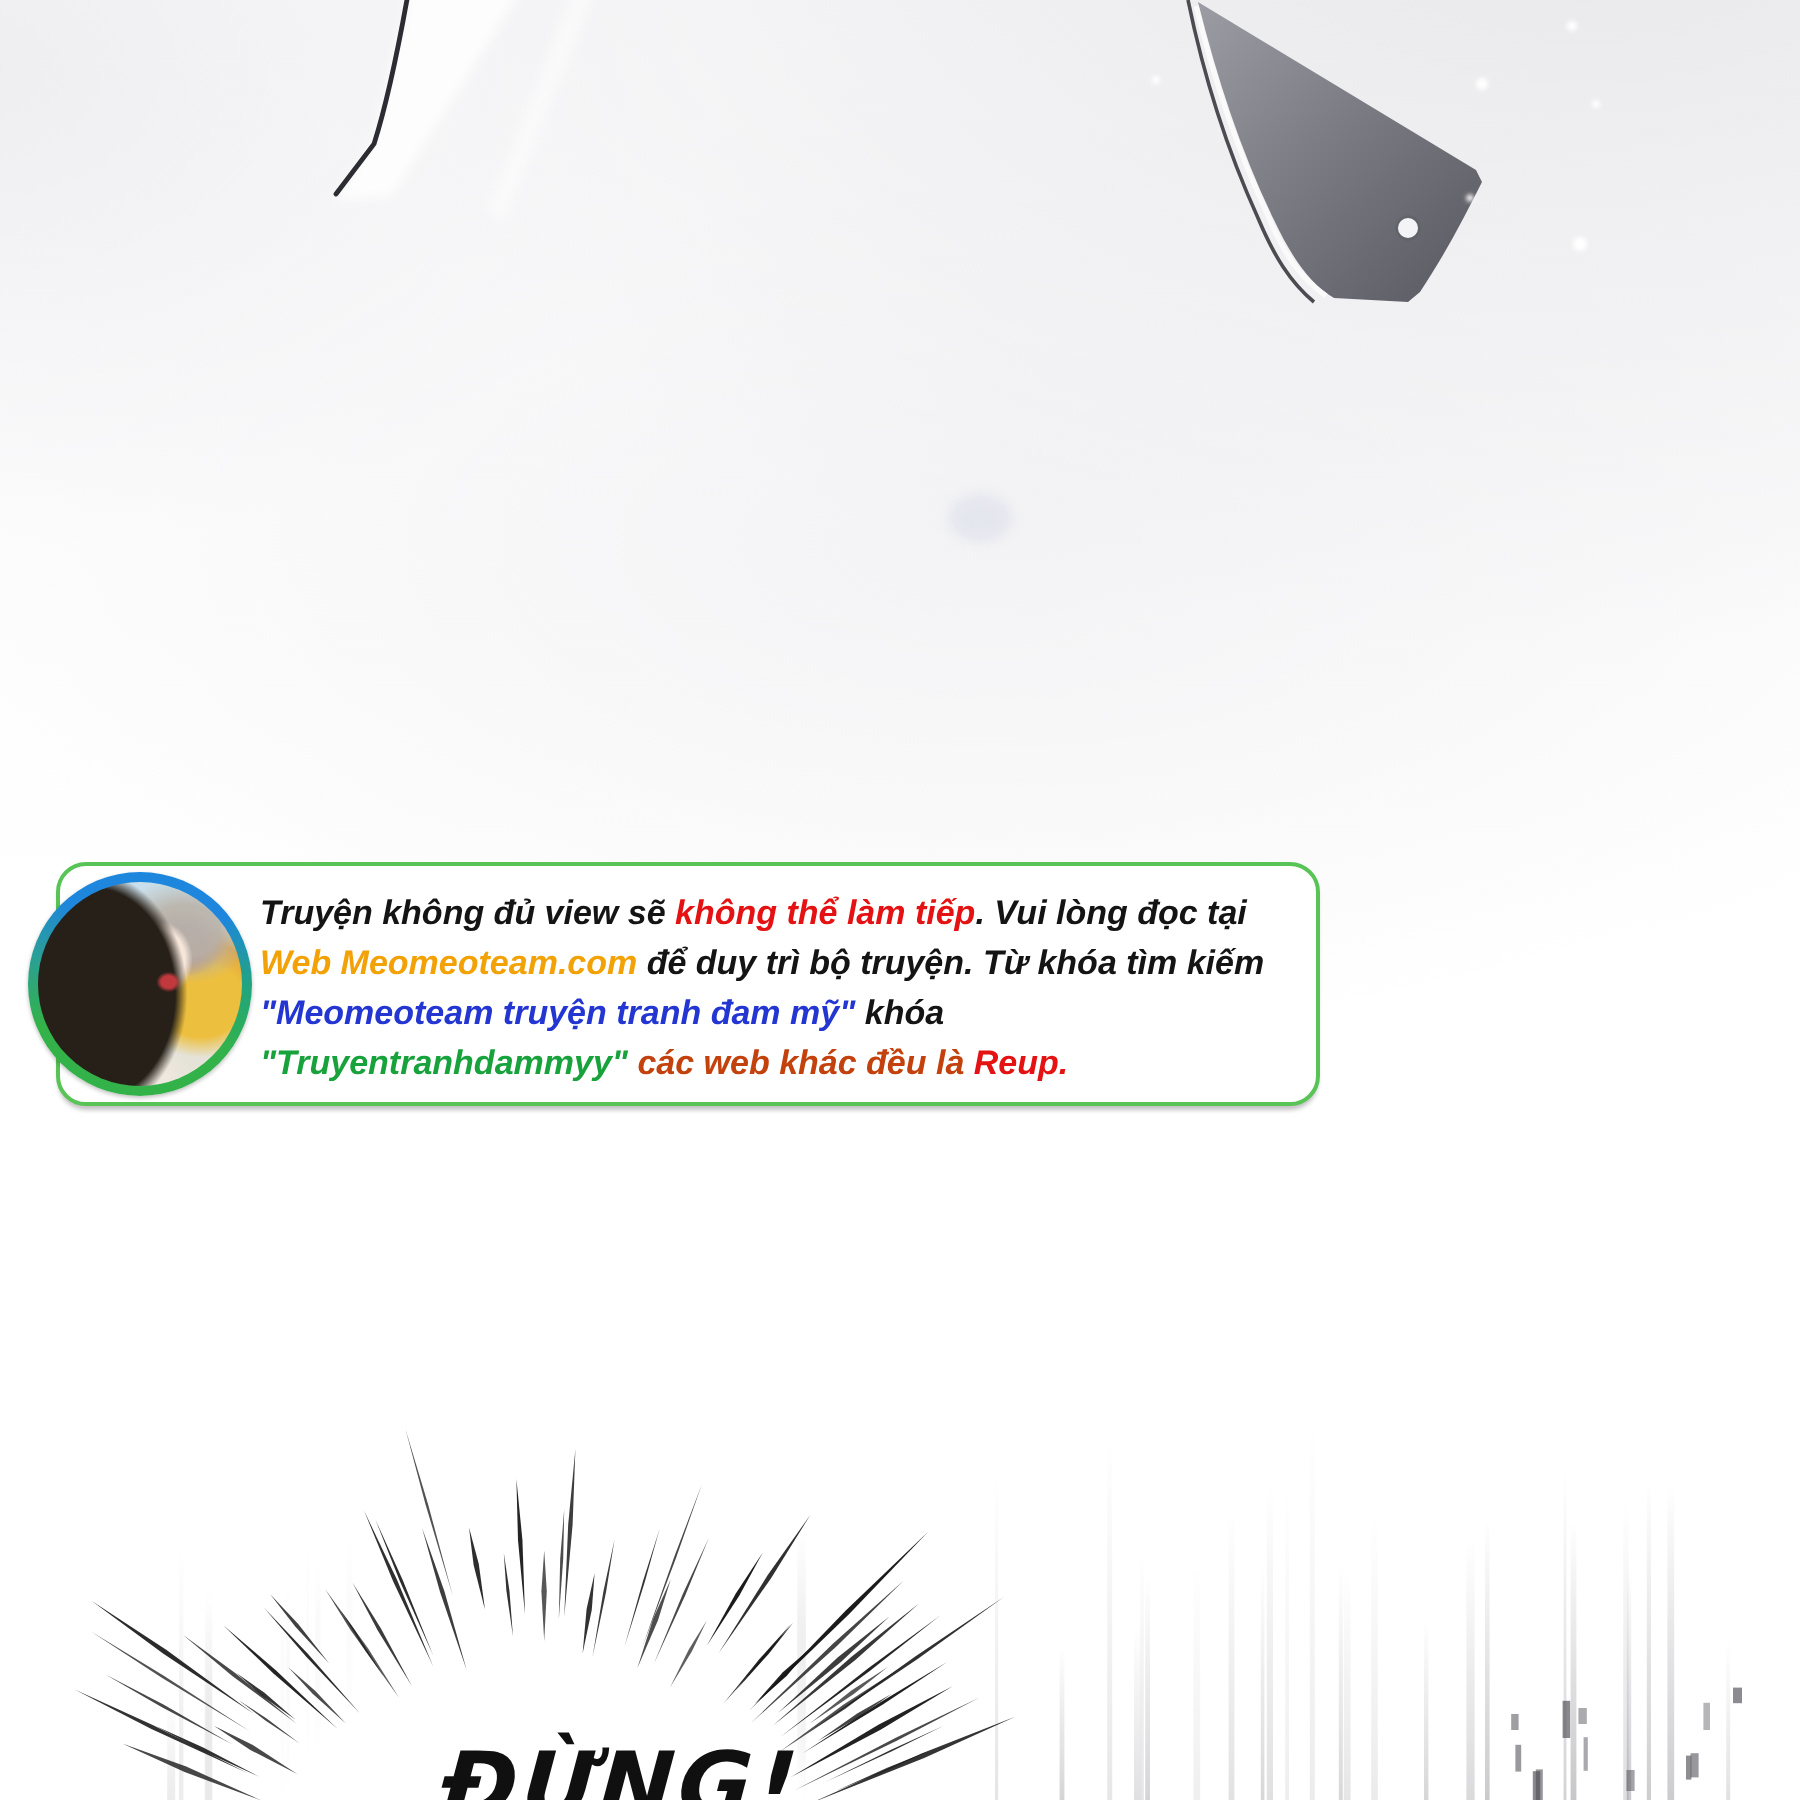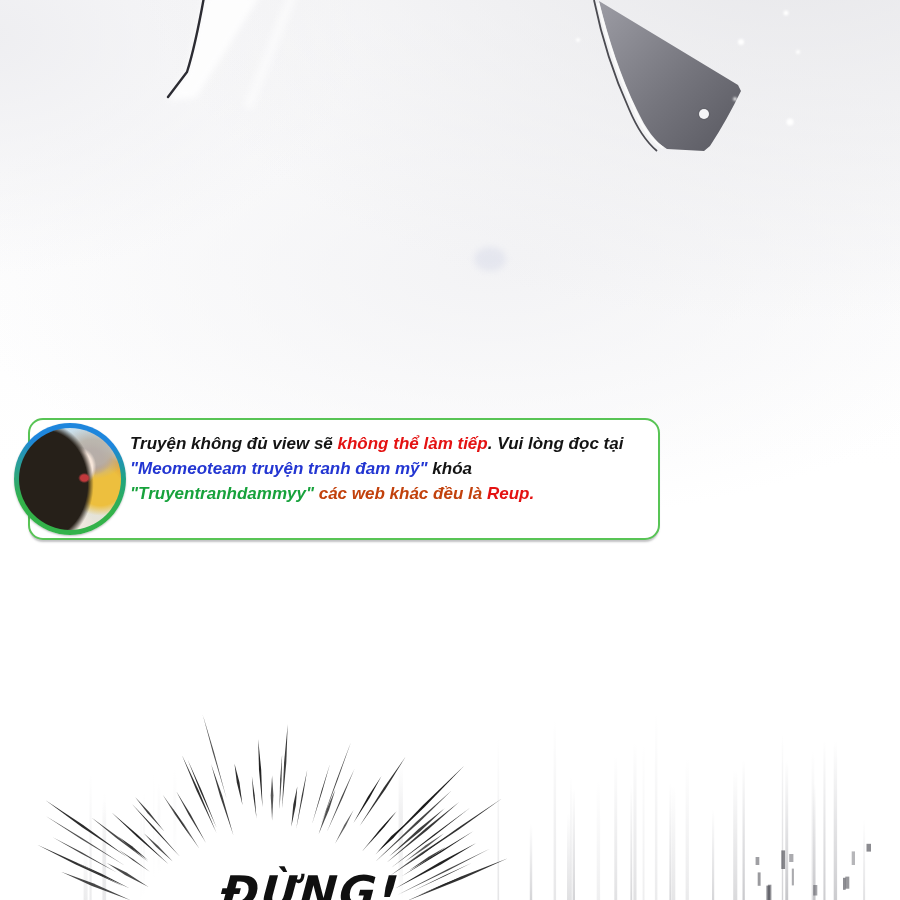--- a/index.html
+++ b/index.html
@@ -11,21 +11,21 @@
       radial-gradient(1150px 680px at 88% -8%, #e7e7ea 0%, rgba(231,231,234,0) 58%),
       radial-gradient(820px 520px at -2% 4%, #eeeef1 0%, rgba(238,238,241,0) 46%),
       radial-gradient(900px 420px at 55% 30%, #f3f3f5 0%, rgba(243,243,245,0) 60%),
       linear-gradient(180deg, #fafafb 0%, #ffffff 52%, #ffffff 100%);
     font-family:"Liberation Sans", sans-serif;
   }
   svg.deco{position:absolute;left:0;top:0;width:900px;height:900px;}
 
   
   .banner{
-    position:absolute;left:28px;top:418px;width:632px;height:122px;
+    position:absolute;left:28px;top:431px;width:632px;height:122px;
     background:#ffffff;
     border:2px solid #58c455;
     border-radius:15px;
     box-sizing:border-box;
     box-shadow:0 3px 2px -1px rgba(120,120,125,.45);
     z-index:5;
   }
   .banner-text{
     position:absolute;left:100px;top:11px;right:6px;
     font-size:17px;font-weight:bold;font-style:italic;
@@ -236,20 +236,21 @@
         <polygon points="148.2,861.7 117.6,836.5 91.4,817.4 116.3,838.1" fill="#161616" opacity="0.78"></polygon>
       </g>
   </svg>
 
   <div class="banner" style="border-color: rgb(88, 196, 85); background: rgb(255, 255, 255);">
     <div class="avatar-ring">
       <div class="avatar-photo"></div>
     </div>
     <div class="banner-text">
         <div class="bline"><span style="color: rgb(20, 20, 20);">Truyện không đủ view sẽ </span><span style="color: rgb(228, 18, 18);">không thể làm tiếp</span><span style="color: rgb(20, 20, 20);">. Vui lòng đọc tại</span></div>
+        <div class="bline"><span style="color: rgb(242, 162, 6);">Web Meomeoteam.com</span><span style="color: rgb(20, 20, 20);"> để duy trì bộ truyện. Từ khóa tìm kiếm</span></div>
         <div class="bline"><span style="color: rgb(35, 54, 210);">"Meomeoteam truyện tranh đam mỹ"</span><span style="color: rgb(20, 20, 20);"> khóa</span></div>
         <div class="bline"><span style="color: rgb(23, 162, 60);">"Truyentranhdammyy"</span><span style="color: #c2410c;"> các web khác đều là </span><span style="color: rgb(228, 18, 18); margin-top: 32px;">Reup.</span></div>
       </div>
   </div>
 
   <div class="sfx" style="color: rgb(16, 16, 16);">ĐỪNG!</div>
 
 </div>
 
 </body></html>

